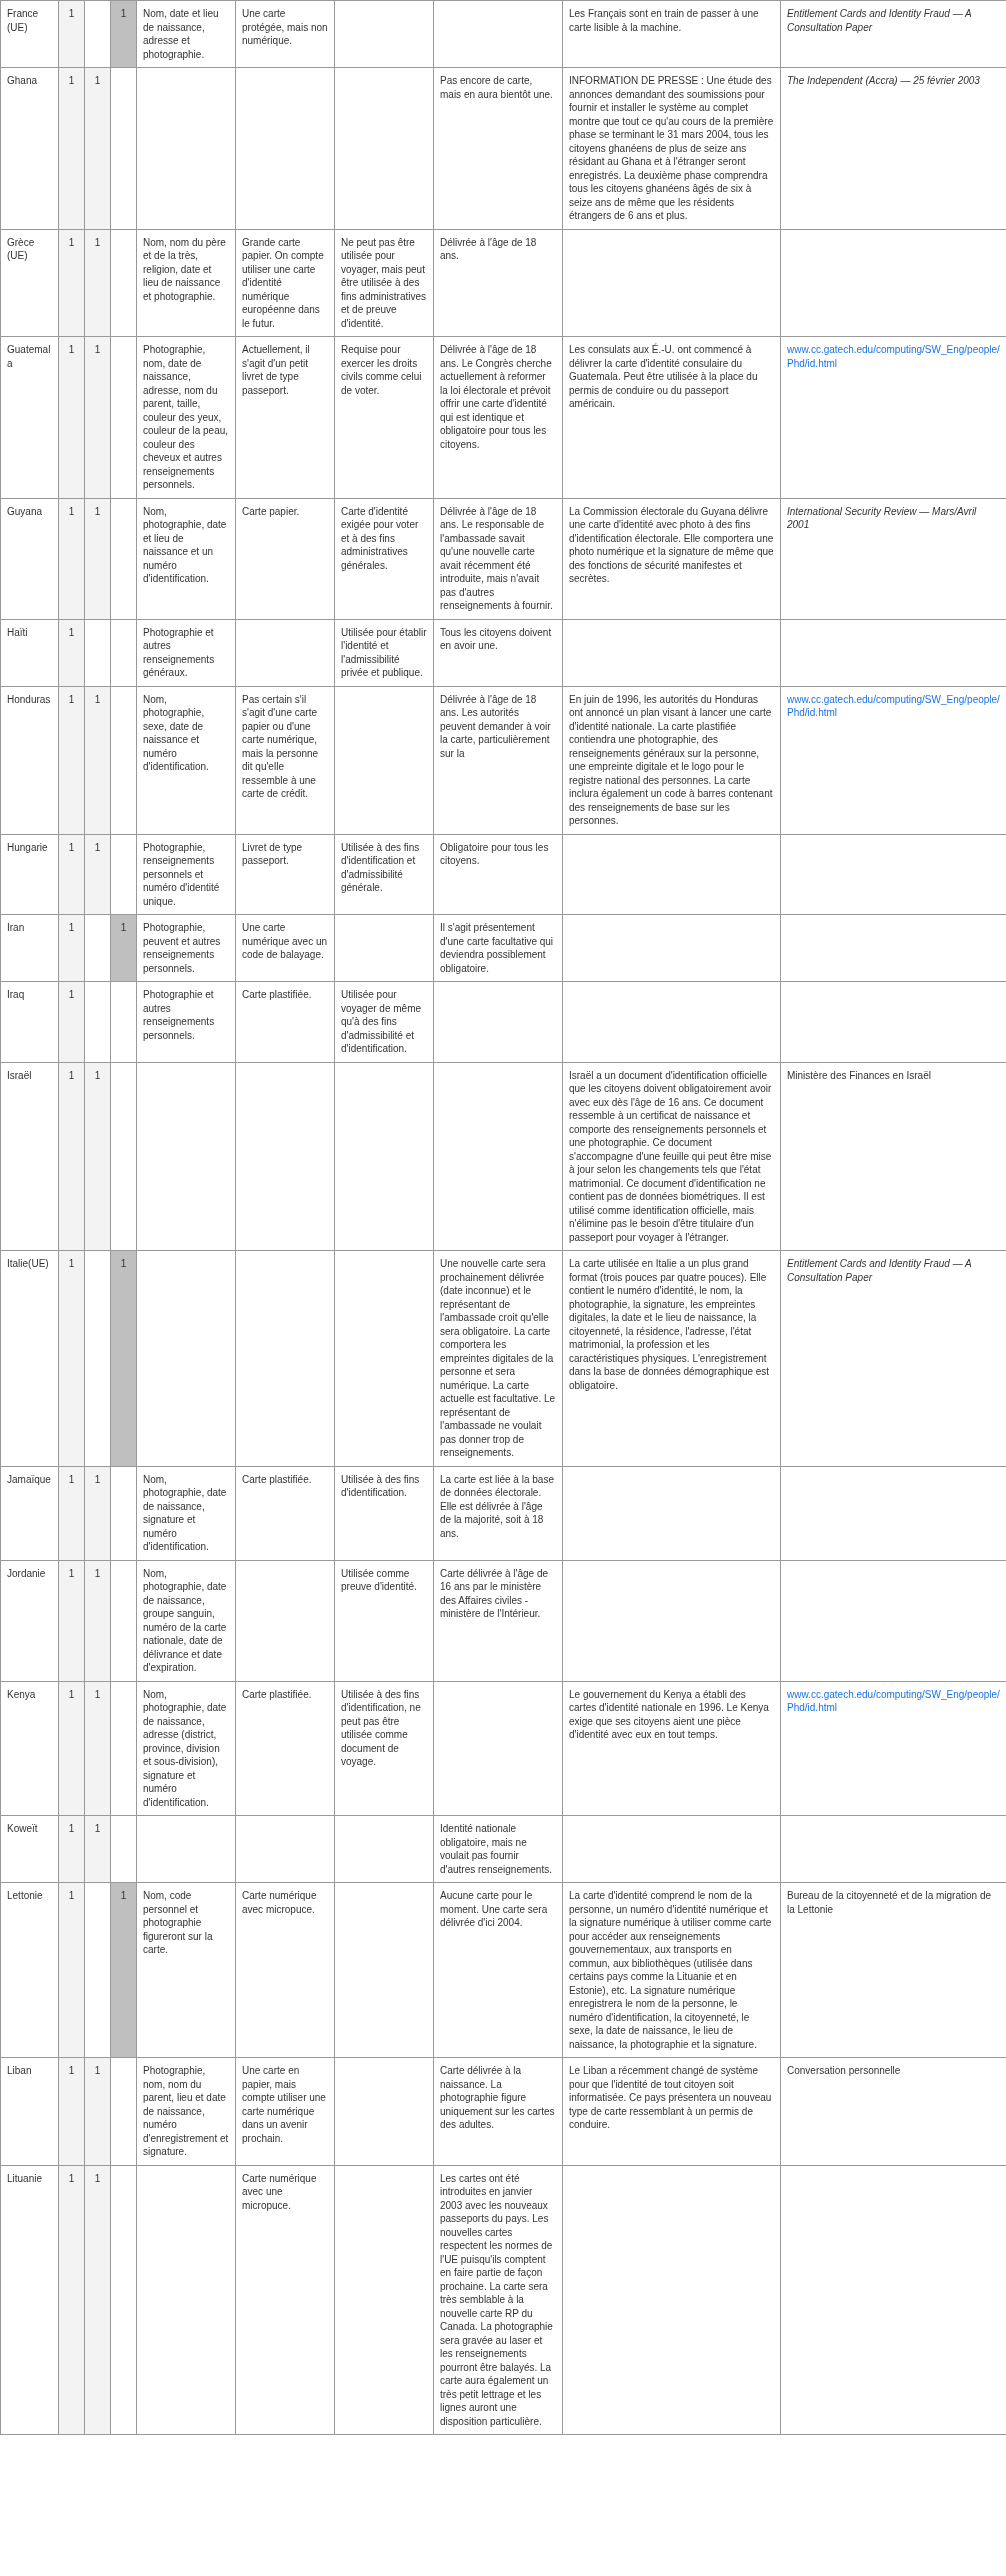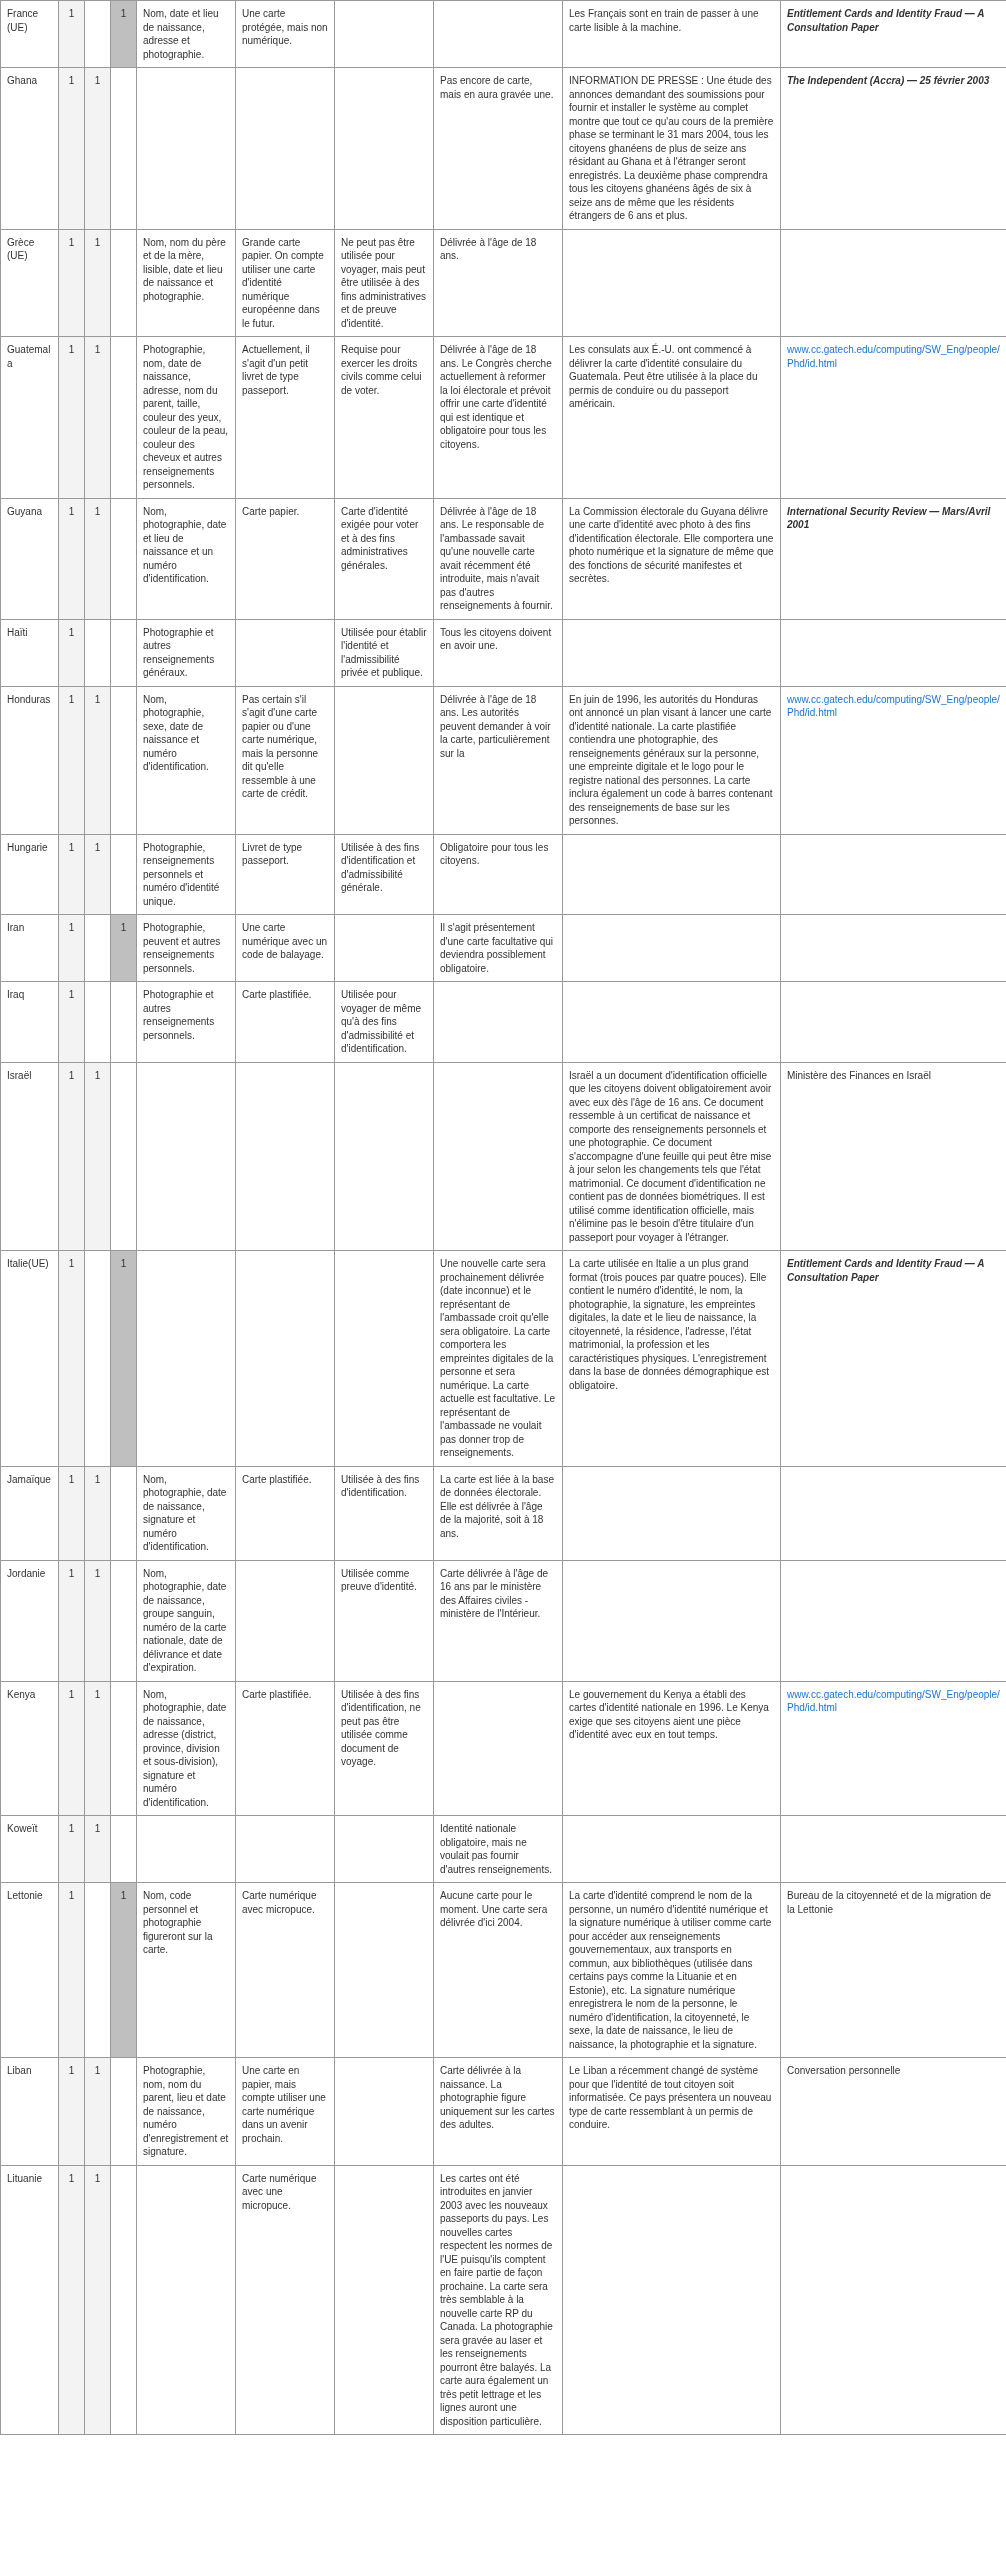--- a/index.html
+++ b/index.html
@@ -32,21 +32,20 @@
   td.flag {
     background: #bfbfbf;
     text-align: center;
   }
   .link {
     color: #1a73e8;
     margin-top: 12px;
   }
   .source-i {
     font-style: italic;
-    font-weight: bold;
   }
   col.c0 { width: 58px; }
   col.c1 { width: 26px; }
   col.c2 { width: 26px; }
   col.c3 { width: 26px; }
   col.c4 { width: 99px; }
   col.c5 { width: 99px; }
   col.c6 { width: 99px; }
   col.c7 { width: 129px; }
   col.c8 { width: 218px; }
@@ -82,30 +81,30 @@
         <td class="source-i">Entitlement Cards and Identity Fraud — A Consultation Paper</td>
       </tr>
       <tr>
         <td>Ghana</td>
         <td class="num">1</td>
         <td class="num">1</td>
         <td class="flagcol"></td>
         <td></td>
         <td></td>
         <td></td>
-        <td>Pas encore de carte, mais en aura gravée une.</td>
+        <td>Pas encore de carte, mais en aura bientôt une.</td>
         <td>INFORMATION DE PRESSE : Une étude des annonces demandant des soumissions pour fournir et installer le système au complet montre que tout ce qu'au cours de la première phase se terminant le 31 mars 2004, tous les citoyens ghanéens de plus de seize ans résidant au Ghana et à l'étranger seront enregistrés. La deuxième phase comprendra tous les citoyens ghanéens âgés de six à seize ans de même que les résidents étrangers de 6 ans et plus.</td>
         <td class="source-i">The Independent (Accra) — 25 février 2003</td>
       </tr>
       <tr>
         <td>Grèce (UE)</td>
         <td class="num">1</td>
         <td class="num">1</td>
         <td class="flagcol"></td>
-        <td>Nom, nom du père et de la mère, lisible, date et lieu de naissance et photographie.</td>
+        <td>Nom, nom du père et de la très, religion, date et lieu de naissance et photographie.</td>
         <td>Grande carte papier. On compte utiliser une carte d'identité numérique européenne dans le futur.</td>
         <td>Ne peut pas être utilisée pour voyager, mais peut être utilisée à des fins administratives et de preuve d'identité.</td>
         <td>Délivrée à l'âge de 18 ans.</td>
         <td></td>
         <td></td>
       </tr>
       <tr>
         <td>Guatemala</td>
         <td class="num">1</td>
         <td class="num">1</td>

